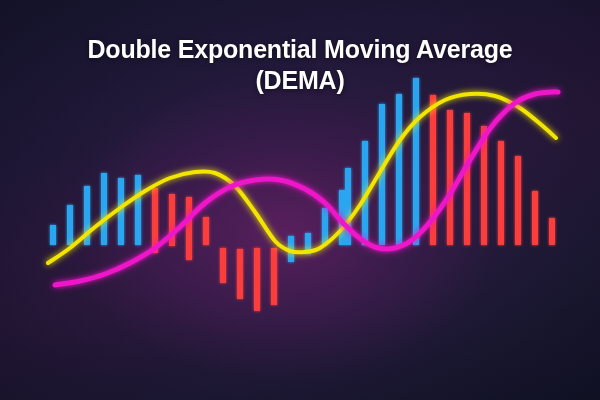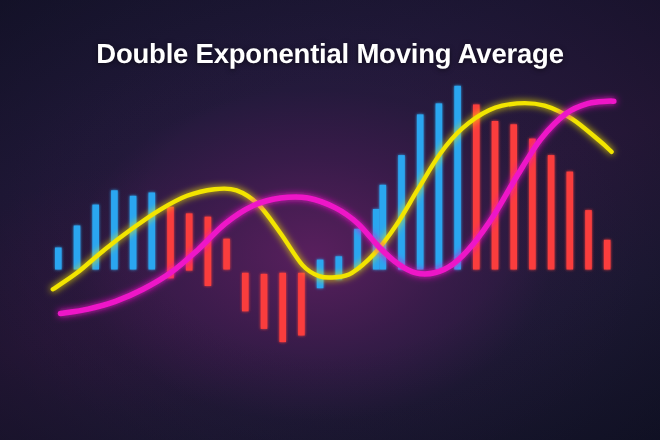--- a/index.html
+++ b/index.html
@@ -124,15 +124,16 @@
         <rect x="549" y="218" width="6" height="27" fill="#FA3C3C" filter="url(#glow-bar)"></rect>
       </g>
     <g id="lines-group">
         <path d="M 48 263 C 51.666666666666664 260.5, 62.166666666666664 254, 70 248 C 77.83333333333333 242, 86.66666666666667 233.66666666666666, 95 227 C 103.33333333333333 220.33333333333334, 111.66666666666667 214, 120 208 C 128.33333333333334 202, 136.66666666666666 196, 145 191 C 153.33333333333334 186, 161.66666666666666 181.16666666666666, 170 178 C 178.33333333333334 174.83333333333334, 187.5 172.83333333333334, 195 172 C 202.5 171.16666666666666, 208.33333333333334 170.66666666666666, 215 173 C 221.66666666666666 175.33333333333334, 228.33333333333334 179.5, 235 186 C 241.66666666666666 192.5, 248.33333333333334 202.83333333333334, 255 212 C 261.6666666666667 221.16666666666666, 269.1666666666667 234.5, 275 241 C 280.8333333333333 247.5, 285 249.16666666666666, 290 251 C 295 252.83333333333334, 300 252.5, 305 252 C 310 251.5, 314.1666666666667 251.5, 320 248 C 325.8333333333333 244.5, 333.3333333333333 238.16666666666666, 340 231 C 346.6666666666667 223.83333333333334, 353.3333333333333 214.83333333333334, 360 205 C 366.6666666666667 195.16666666666666, 373.3333333333333 182.83333333333334, 380 172 C 386.6666666666667 161.16666666666666, 393.3333333333333 149.16666666666666, 400 140 C 406.6666666666667 130.83333333333334, 412.5 123.66666666666667, 420 117 C 427.5 110.33333333333333, 436.6666666666667 103.83333333333333, 445 100 C 453.3333333333333 96.16666666666667, 461.6666666666667 94.66666666666667, 470 94 C 478.3333333333333 93.33333333333333, 486.6666666666667 93.66666666666667, 495 96 C 503.3333333333333 98.33333333333333, 511.6666666666667 102.66666666666667, 520 108 C 528.3333333333334 113.33333333333333, 539 123, 545 128 C 551 133, 554.1666666666666 136.33333333333334, 556 138" fill="none" stroke="#F2E500" stroke-width="4" stroke-linecap="round" stroke-linejoin="round" filter="url(#glow-soft)"></path>
         <path d="M 55 285 C 59.166666666666664 284.3333333333333, 71.66666666666667 282.8333333333333, 80 281 C 88.33333333333333 279.1666666666667, 96.66666666666667 277, 105 274 C 113.33333333333333 271, 121.66666666666667 267.3333333333333, 130 263 C 138.33333333333334 258.6666666666667, 146.66666666666666 254, 155 248 C 163.33333333333334 242, 171.66666666666666 234.5, 180 227 C 188.33333333333334 219.5, 196.66666666666666 209.66666666666666, 205 203 C 213.33333333333334 196.33333333333334, 221.66666666666666 190.83333333333334, 230 187 C 238.33333333333334 183.16666666666666, 246.66666666666666 181.16666666666666, 255 180 C 263.3333333333333 178.83333333333334, 271.6666666666667 178.5, 280 180 C 288.3333333333333 181.5, 297.5 185.16666666666666, 305 189 C 312.5 192.83333333333334, 318.3333333333333 197, 325 203 C 331.6666666666667 209, 338.8333333333333 218.83333333333334, 345 225 C 351.1666666666667 231.16666666666666, 356.5 236.16666666666666, 362 240 C 367.5 243.83333333333334, 372.5 246.66666666666666, 378 248 C 383.5 249.33333333333334, 389.3333333333333 249.33333333333334, 395 248 C 400.6666666666667 246.66666666666666, 406.1666666666667 244.33333333333334, 412 240 C 417.8333333333333 235.66666666666666, 423.6666666666667 229.66666666666666, 430 222 C 436.3333333333333 214.33333333333334, 443.3333333333333 204.33333333333334, 450 194 C 456.6666666666667 183.66666666666666, 463 171.33333333333334, 470 160 C 477 148.66666666666666, 484.5 135.5, 492 126 C 499.5 116.5, 507.8333333333333 108.33333333333333, 515 103 C 522.1666666666666 97.66666666666667, 528.8333333333334 95.83333333333333, 535 94 C 541.1666666666666 92.16666666666667, 548.1666666666666 92.33333333333333, 552 92 C 555.8333333333334 91.66666666666667, 557 92, 558 92" fill="none" stroke="#EE14C8" stroke-width="5" stroke-linecap="round" stroke-linejoin="round" filter="url(#glow-soft)"></path>
       </g>
   </svg>
 
   <div id="title-block">
     <span class="title-line">Double Exponential Moving Average</span>
+    <span class="title-line">(DEMA)</span>
   </div>
 
 </div>
 
 </body></html>

